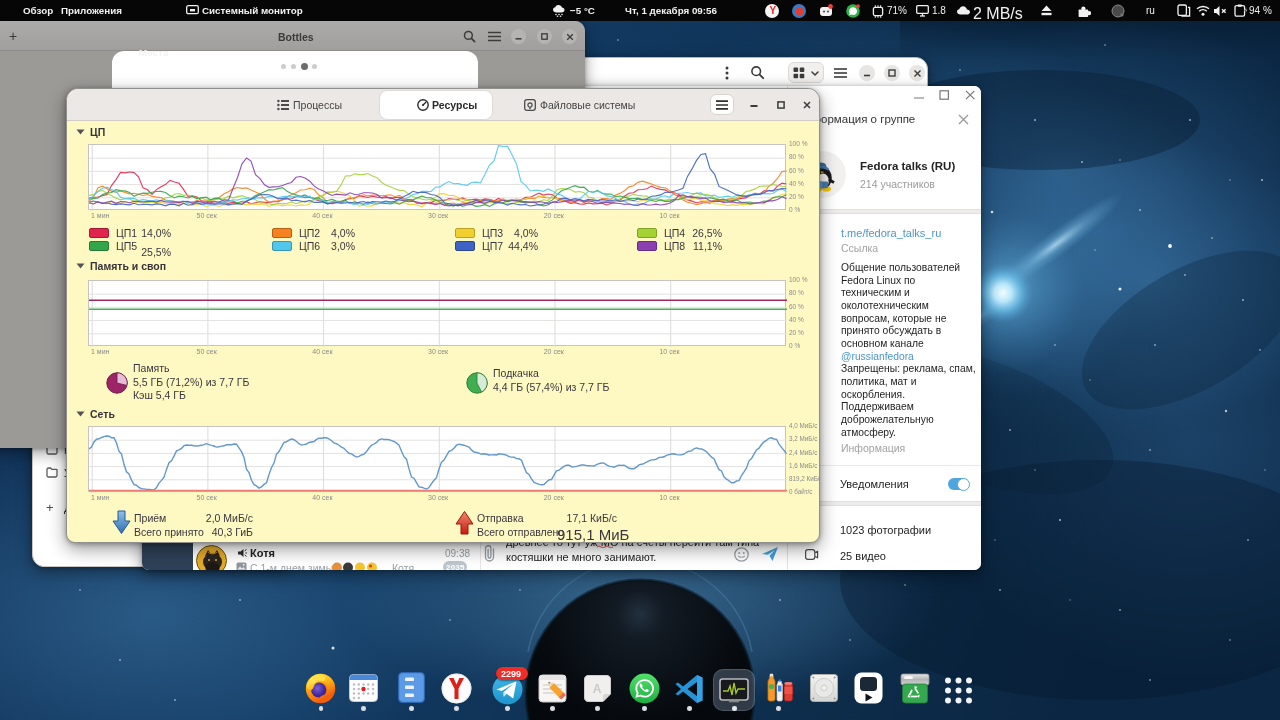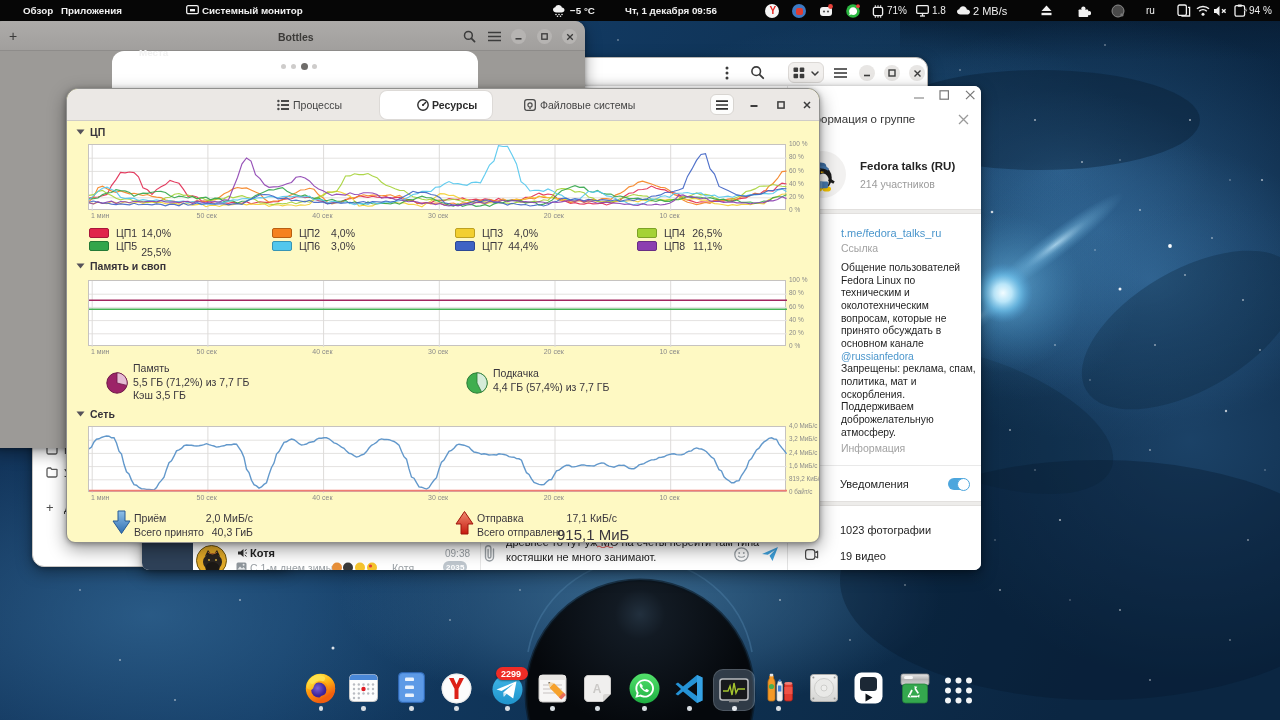--- a/index.html
+++ b/index.html
@@ -288,21 +288,21 @@
   <div class="abs" style="left:645px;top:379px;width:194px;height:1px;background:#e9e9e9;"></div>
   <div class="t" style="left:698px;top:392px;font-size:11px;color:#232323;">Уведомления</div>
   <div class="abs" style="left:806px;top:392px;width:20px;height:12px;border-radius:6px;background:#4da6dd;"></div>
   <div class="abs" style="left:815px;top:391.5px;width:13px;height:13px;border-radius:50%;background:#ffffff;border:1.5px solid #4da6dd;"></div>
   <div class="abs" style="left:645px;top:415px;width:194px;height:5px;background:#edecea;border-top:1px solid #e2e0de;border-bottom:1px solid #e2e0de;"></div>
   <div class="t" style="left:698px;top:438px;font-size:11px;color:#232323;">1023 фотографии</div>
   <svg class="abs" style="left:663px;top:463px" width="14" height="11" viewBox="0 0 14 11">
         <rect x="0.6" y="0.6" width="9.2" height="9.8" rx="2.4" fill="none" stroke="#4a4a4a" stroke-width="1.2"></rect>
         <path d="M10.2 3.6 L12.6 2.2 L12.6 8.8 L10.2 7.4" fill="none" stroke="#4a4a4a" stroke-width="1.2" stroke-linejoin="round"></path>
       </svg>
-  <div class="t" style="left:698px;top:464px;font-size:11px;color:#232323;">19 видео</div>
+  <div class="t" style="left:698px;top:464px;font-size:11px;color:#232323;">25 видео</div>
 </div>
 
 <div class="win" id="bottles" style="left:-8px;top:21px;width:593px;height:427px;background:#9c9a97;border-radius:10px 10px 0 0;">
   <div class="abs" style="left:0;top:0;width:593px;height:30px;background:linear-gradient(#adaba9,#a19f9d);border-radius:10px 10px 0 0;border-bottom:1px solid #8e8c8a;"></div>
   <div class="t" style="left:17px;top:7px;font-size:14px;color:#3a3a3a;font-weight:400;">+</div>
   <div class="t" style="left:286px;top:9.5px;font-size:10.5px;font-weight:bold;color:#3b3a38;">Bottles</div>
   <svg class="abs" style="left:471px;top:9px" width="13" height="13" viewBox="0 0 13 13">
         <circle cx="5.4" cy="5.4" r="3.9" fill="none" stroke="#3c3c3c" stroke-width="1.5"></circle>
         <line x1="8.4" y1="8.4" x2="11.6" y2="11.6" stroke="#3c3c3c" stroke-width="1.7" stroke-linecap="round"></line>
       </svg>
@@ -471,21 +471,21 @@
   <div class="t" style="left:722px;top:213.6px;font-size:6.5px;color:#8a8a8a;">60 %</div>
   <div class="t" style="left:722px;top:226.8px;font-size:6.5px;color:#8a8a8a;">40 %</div>
   <div class="t" style="left:722px;top:240px;font-size:6.5px;color:#8a8a8a;">20 %</div>
   <div class="t" style="left:722px;top:253px;font-size:6.5px;color:#8a8a8a;">0 %</div>
   <svg class="abs" style="left:39px;top:283px" width="22" height="22" viewBox="0 0 22 22">
         <circle cx="11" cy="11" r="10.2" fill="#9c2468" stroke="#6d1847" stroke-width="1"></circle>
         <path d="M11 11 L11 0.8 A10.2 10.2 0 0 1 20.9 13.4 Z" fill="#e5bcd4" stroke="#6d1847" stroke-width="0.8"></path>
       </svg>
   <div class="t" style="left:66px;top:273px;font-size:10.5px;color:#3a363d;">Память</div>
   <div class="t" style="left:66px;top:287px;font-size:10.5px;color:#3a363d;">5,5 ГБ (71,2%) из 7,7 ГБ</div>
-  <div class="t" style="left:66px;top:300px;font-size:10.5px;color:#3a363d;">Кэш 3,5 ГБ</div>
+  <div class="t" style="left:66px;top:300px;font-size:10.5px;color:#3a363d;">Кэш 5,4 ГБ</div>
   <svg class="abs" style="left:399px;top:283px" width="22" height="22" viewBox="0 0 22 22">
         <circle cx="11" cy="11" r="10.2" fill="#3fae4f" stroke="#2a7a36" stroke-width="1"></circle>
         <path d="M11 11 L11 0.8 A10.2 10.2 0 0 1 15.6 20.1 Z" fill="#d6ecd9" stroke="#2a7a36" stroke-width="0.8"></path>
       </svg>
   <div class="t" style="left:426px;top:278px;font-size:10.5px;color:#3a363d;">Подкачка</div>
   <div class="t" style="left:426px;top:292px;font-size:10.5px;color:#3a363d;">4,4 ГБ (57,4%) из 7,7 ГБ</div>
 
   <svg class="abs" style="left:9px;top:322px" width="9" height="6" viewBox="0 0 9 6">
         <path d="M0.5 0.5 L8.5 0.5 L4.5 5.5 Z" fill="#55525a"></path>
       </svg>
@@ -806,21 +806,21 @@
 <div class="t" style="left:887px;top:4.5px;font-size:10px;">71%</div>
 <svg class="abs" style="left:916px;top:5px" width="13" height="12" viewBox="0 0 13 12">
         <rect x="0.7" y="0.7" width="11.6" height="7.6" rx="1" fill="none" stroke="#f1f1f1" stroke-width="1.3"></rect>
         <line x1="4" y1="11" x2="9" y2="11" stroke="#f1f1f1" stroke-width="1.3"></line>
         <line x1="6.5" y1="8.3" x2="6.5" y2="11" stroke="#f1f1f1" stroke-width="1.3"></line>
       </svg>
 <div class="t" style="left:932px;top:4.5px;font-size:10px;">1.8</div>
 <svg class="abs" style="left:956px;top:5px" width="15" height="12" viewBox="0 0 15 12">
         <path d="M4.5 9.5 C2.6 9.5 1 8.3 1 6.8 C1 5.5 2 4.5 3.3 4.3 C3.7 2.5 5.2 1.2 7 1.2 C9 1.2 10.6 2.6 10.9 4.4 C12.6 4.4 14 5.5 14 6.9 C14 8.3 12.6 9.5 11 9.5 Z" fill="#f1f1f1"></path>
       </svg>
-<div class="t" style="left:973px;top:4.5px;font-size:11px;">2 MB/s</div>
+<div class="t" style="left:973px;top:4.5px;font-size:16px;">2 MB/s</div>
 <svg class="abs" style="left:1040px;top:4px" width="13" height="13" viewBox="0 0 13 13">
         <path d="M6.5 1.5 L11.5 7 L1.5 7 Z" fill="#f1f1f1"></path>
         <rect x="1.5" y="8.8" width="10" height="2.4" fill="#f1f1f1"></rect>
       </svg>
 <svg class="abs" style="left:1077px;top:4px" width="14" height="14" viewBox="0 0 14 14">
         <g fill="#f1f1f1">
           <rect x="1.6" y="5.4" width="9.6" height="7.6" rx="0.8"></rect>
           <circle cx="6.4" cy="4.6" r="2.1"></circle>
           <circle cx="12" cy="9.2" r="2.1"></circle>
         </g>

